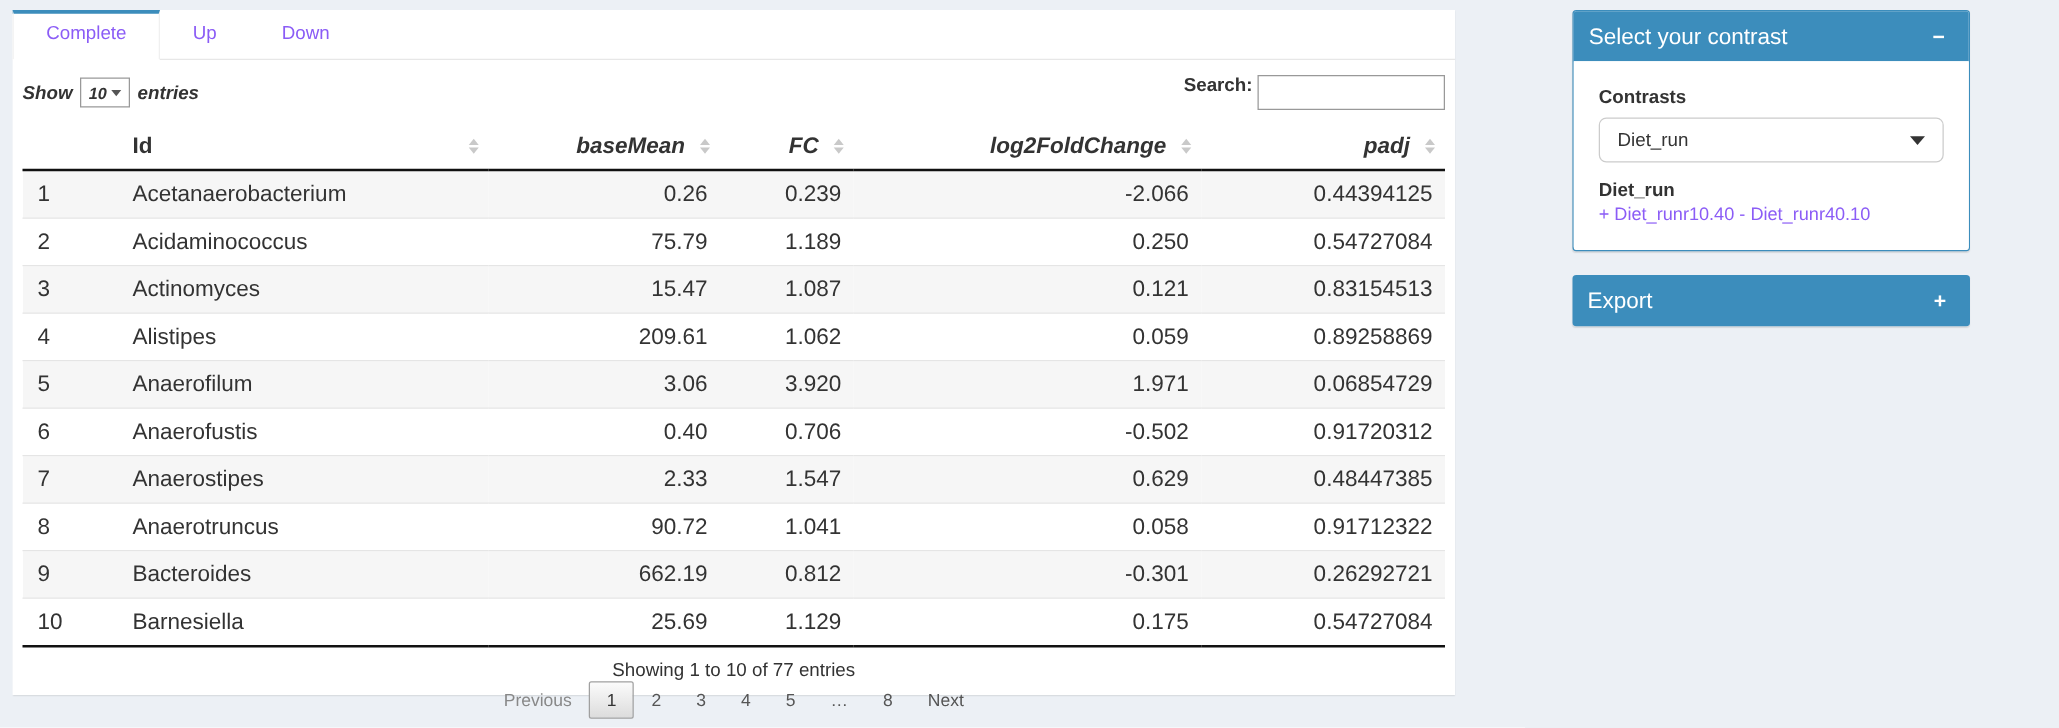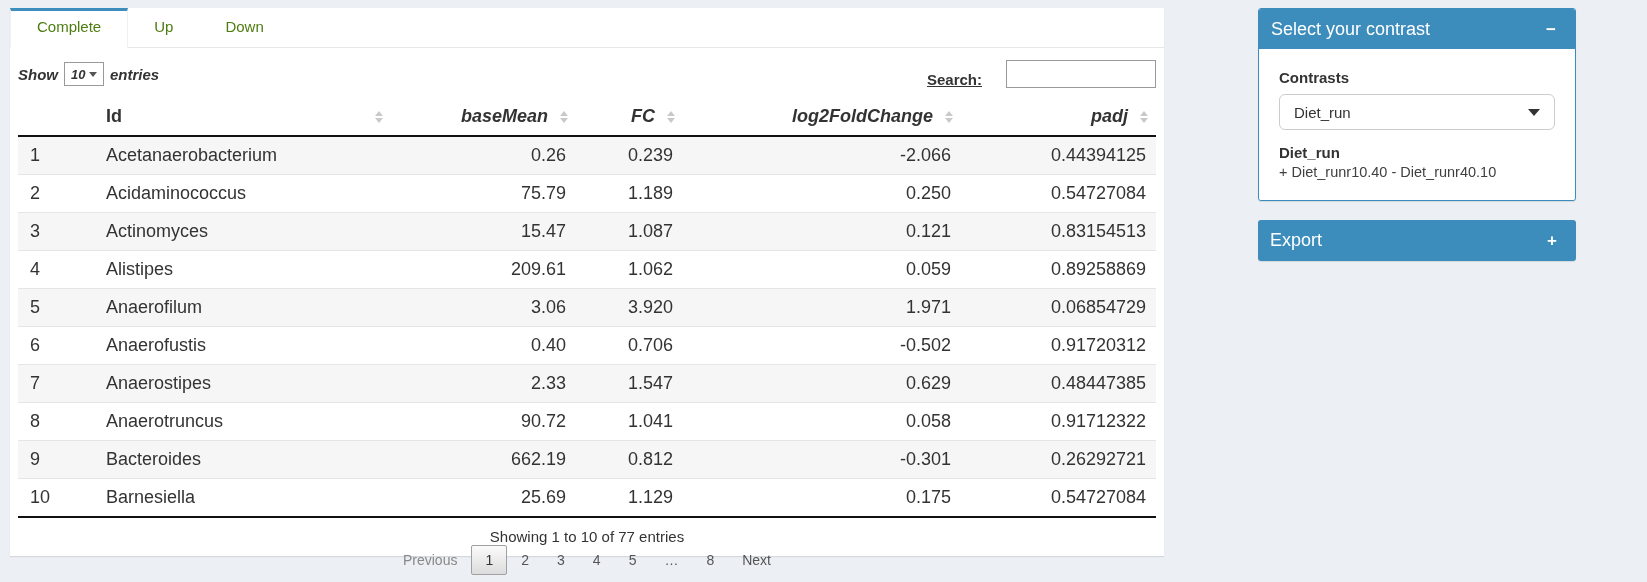--- a/index.html
+++ b/index.html
@@ -21,21 +21,21 @@
     box-shadow: 0 1px 1px rgba(0,0,0,0.1);
   }
   .tab-bar {
     display: flex;
     border-bottom: 1px solid #e7e7e7;
     height: 40px;
   }
   .tab {
     padding: 10px 26px;
     font-size: 15px;
-    color: #4d7c0f;
+    color: #8b5cf6;
     cursor: pointer;
     position: relative;
     background: transparent;
   }
   .tab.active {
     background: #fff;
     border-top: 3px solid #3c8dbc;
     border-left: 1px solid #f0f0f0;
     border-right: 1px solid #f0f0f0;
     margin-bottom: -1px;
@@ -65,21 +65,21 @@
     font-weight: bold;
     gap: 4px;
     cursor: pointer;
   }
   .caret-down-small {
     width: 0; height: 0;
     border-left: 4px solid transparent;
     border-right: 4px solid transparent;
     border-top: 5px solid #555;
   }
-  .search-wrap { display: flex; align-items: flex-end; gap: 24px; font-size: 15px; font-weight: bold; text-decoration: underline; }
+  .search-wrap { display: flex; align-items: flex-start; gap: 4px; font-size: 15px; font-weight: bold; }
   .search-input {
     width: 150px; height: 28px;
     border: 1px solid #999;
     background: #fff;
     padding: 2px 6px;
     font-size: 14px;
     font-family: "Liberation Sans", sans-serif;
   }
 
   
@@ -192,21 +192,21 @@
     background: #fff;
     cursor: pointer;
   }
   .caret-down-dark {
     width: 0; height: 0;
     border-left: 6px solid transparent;
     border-right: 6px solid transparent;
     border-top: 7px solid #333;
   }
   .contrast-name { font-weight: bold; font-size: 15px; margin-top: 14px; }
-  .contrast-formula { font-size: 14.5px; margin-top: 3px; color: #404040; }
+  .contrast-formula { font-size: 14.5px; margin-top: 3px; color: #8b5cf6; }
 </style>
 </head>
 <body>
 
 <div class="main-card">
   <div class="tab-bar">
       <div class="tab active">Complete</div>
       <div class="tab">Up</div>
       <div class="tab">Down</div>
     </div>

